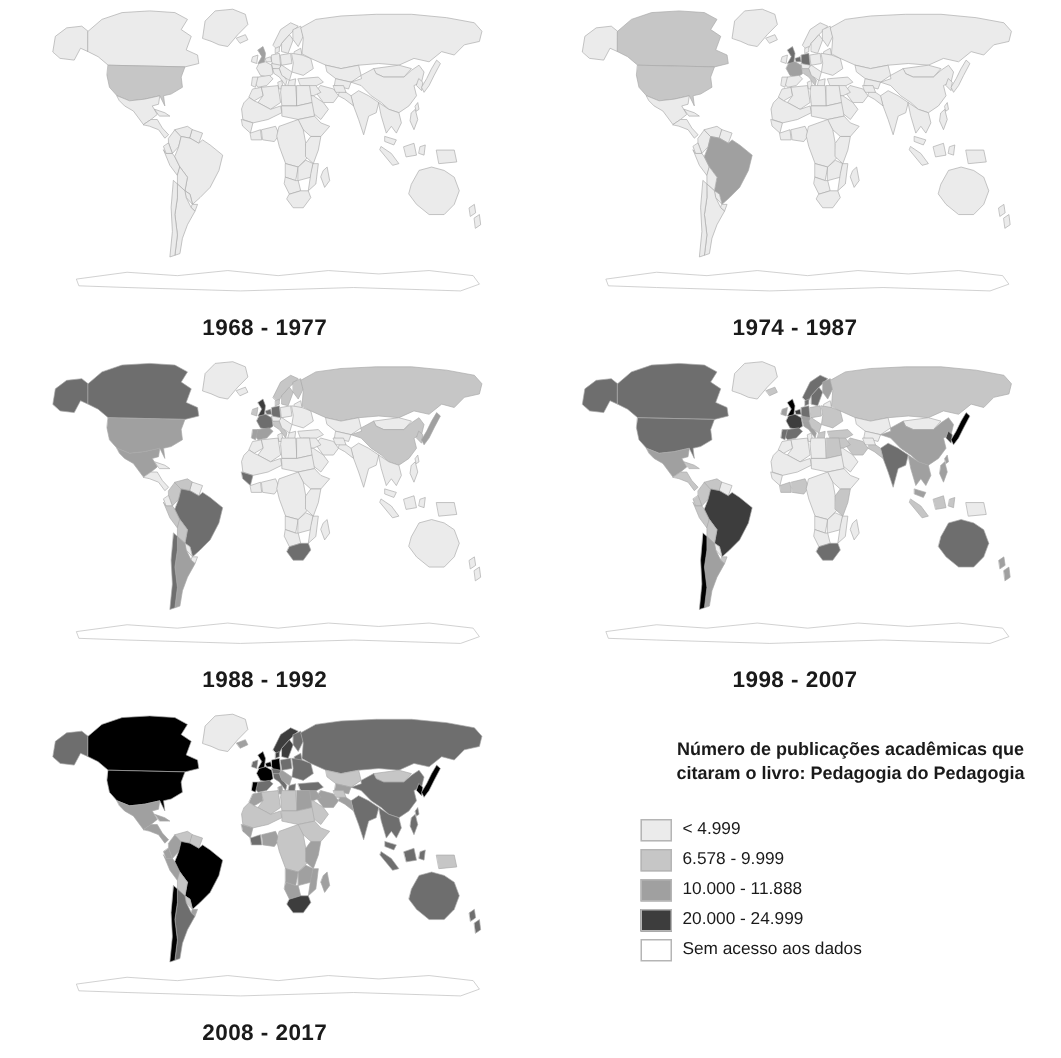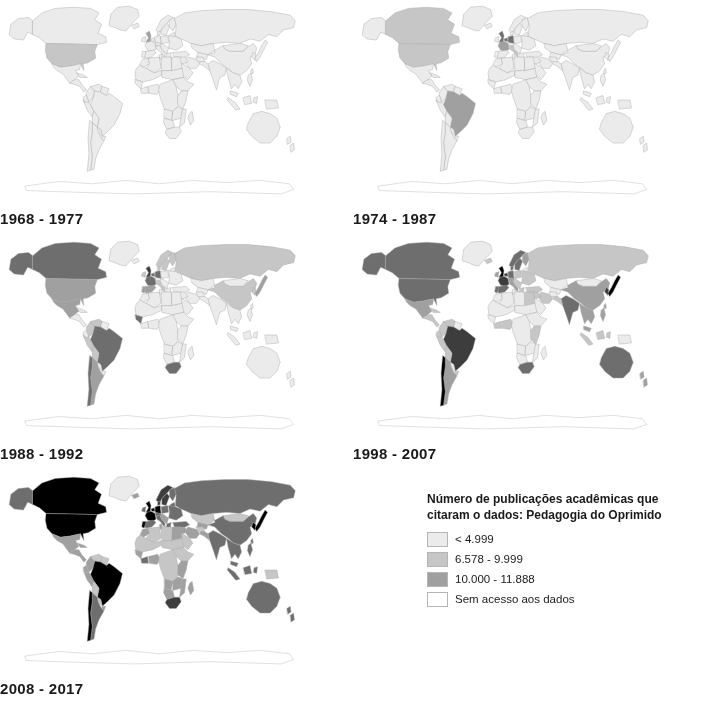--- a/index.html
+++ b/index.html
@@ -1,25 +1,25 @@
 <!DOCTYPE html>
 <html><head>
 <meta charset="utf-8">
 <style>
   html,body{margin:0;padding:0;background:#ffffff;}
   body{width:707px;height:705px;font-family:"Liberation Sans",sans-serif;-webkit-font-smoothing:antialiased;}
   .figure{width:707px;height:705px;display:grid;grid-template-columns:353px 354px;grid-template-rows:235px 235px 235px;background:#fff;}
-  .map-cell{display:flex;flex-direction:column;align-items:flex-start;justify-content:flex-start;overflow:hidden;}
+  .map-cell{display:flex;flex-direction:column;align-items:center;justify-content:flex-start;overflow:hidden;}
   svg.world{width:302px;height:198px;margin-top:5px;display:block;}
   svg.world path{stroke:#a9a9a9;stroke-width:0.45;stroke-linejoin:round;stroke-linecap:round;}
   svg.world path[data-region="antarctica"]{stroke:#b9b9b9;}
   .period-label{margin-top:7px;font-size:15px;font-weight:bold;color:#1a1a1a;letter-spacing:0.3px;}
   .legend-cell{padding:22px 0 0 74px;box-sizing:border-box;}
-  .legend-title{font-size:12px;font-weight:bold;color:#1a1a1a;line-height:1.3;}
-  .legend-items{margin-top:6px;}
+  .legend-title{font-size:12px;font-weight:bold;color:#1a1a1a;line-height:1.3;text-align:center;}
+  .legend-items{margin-top:20px;}
   .lg-row{display:flex;align-items:center;height:20px;}
   .sw{width:21px;height:15px;border:1px solid #b5b5b5;box-sizing:border-box;flex:0 0 auto;}
   .lb{margin-left:7px;font-size:11.5px;color:#1a1a1a;}
 </style>
 </head>
 <body>
 
 <div class="figure">
   <div class="map-cell">
       <svg class="world" viewBox="0 0 360 175" preserveAspectRatio="none">
@@ -436,33 +436,37 @@
     <path data-region="mozambique" d="M218,92 L222,92 L220,104 L214,108 L216,98 Z" fill="#a0a0a0"></path>
     <path data-region="namibia_botswana" d="M196,100 L204,102 L206,102 L208,108 L199,110 L195,104 Z" fill="#a0a0a0"></path>
     <path data-region="south_africa" d="M199,110 L208,108 L214,108 L216,112 L210,118 L202,118 L197,113 Z" fill="#3d3d3d"></path>
     <path data-region="madagascar" d="M226,96 L229,94 L231,102 L227,106 L224,100 Z" fill="#a0a0a0"></path>
     <path data-region="antarctica" d="M30,160 L70,156 L110,158 L150,155 L190,158 L230,155 L270,157 L310,155 L345,158 L350,163 L335,167 L250,165 L160,167 L70,165 L32,164 Z" fill="#ffffff"></path>
   </svg>
     <div class="period-label">2008 - 2017</div>
   </div>
   <div class="legend-cell">
     <div class="legend-title">Número de publicações acadêmicas que</div>
-    <div class="legend-title">citaram o dados: Pedagogia do Oprimido</div>
+    <div class="legend-title">citaram o livro: Pedagogia do Pedagogia</div>
     <div class="legend-items">
         <div class="lg-row">
           <span class="sw" style="background: rgb(235, 235, 235);"></span>
           <span class="lb">&lt; 4.999</span>
         </div>
         <div class="lg-row">
           <span class="sw" style="background: rgb(198, 198, 198);"></span>
           <span class="lb">6.578 - 9.999</span>
         </div>
         <div class="lg-row">
           <span class="sw" style="background: rgb(160, 160, 160);"></span>
           <span class="lb">10.000 - 11.888</span>
         </div>
         <div class="lg-row">
+          <span class="sw" style="background: rgb(61, 61, 61);"></span>
+          <span class="lb">20.000 - 24.999</span>
+        </div>
+        <div class="lg-row">
           <span class="sw" style="background: rgb(255, 255, 255);"></span>
           <span class="lb">Sem acesso aos dados</span>
         </div>
       </div>
   </div>
 </div>
 
 </body></html>

